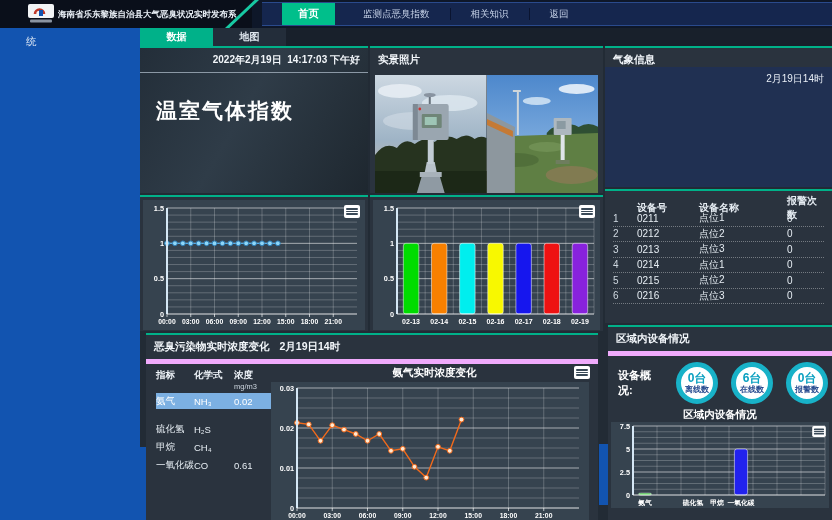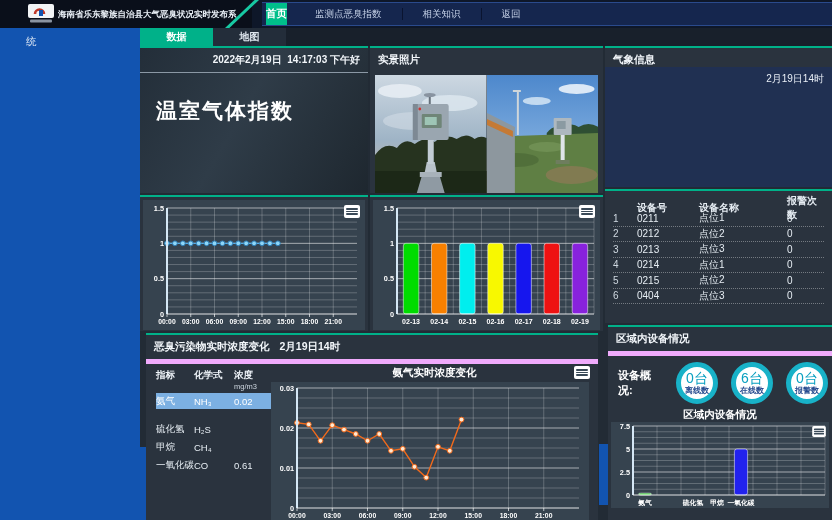--- a/index.html
+++ b/index.html
@@ -12,21 +12,21 @@
   .topbar{position:absolute;left:0;top:0;width:832px;height:28px;background:#0a0f1a;z-index:30;}
   .topbar-rightbg{position:absolute;left:252px;top:0;right:0;height:28px;background:#0e1729;}
   .logo{position:absolute;left:28px;top:4px;width:26px;height:20px;}
   .app-title{position:absolute;left:58px;top:9px;font-size:8.5px;font-weight:bold;color:#e9eff6;white-space:nowrap;}
   .slash{position:absolute;left:214px;top:0;}
   .nav-strip{position:absolute;left:262px;top:2px;right:0;height:24px;background:#15264e;
              border-top:1px solid #2a4a8c;border-bottom:1px solid #2a4a8c;
              display:flex;align-items:center;}
   .nav-item{color:#c6d2e8;font-size:9.5px;padding:0 20px;height:100%;display:flex;align-items:center;cursor:pointer;}
   .nav-item.active{background:var(--nav-green,#00bf8b);color:#fff;font-weight:bold;font-size:10.5px;
-                   padding:0 0;margin-left:4px;margin-right:8px;}
+                   padding:0 16px;margin-left:20px;margin-right:8px;}
   .nav-sep{width:1px;height:12px;background:#0a1430;}
 
   
   .sidebar{position:absolute;left:0;top:28px;width:140px;height:492px;background:var(--sidebar,#1254b0);z-index:5;}
   .sidebar span{display:block;padding:7px 0 0 26px;font-size:10.5px;color:#dbe6f4;}
   .tabbar{position:absolute;left:140px;top:28px;right:0;height:18px;background:#18202b;display:flex;z-index:6;}
   .tab{width:73px;height:18px;display:flex;align-items:center;justify-content:center;
        font-size:10px;font-weight:bold;color:#dfe7ef;background:#232d3a;cursor:pointer;}
   .tab.active{background:var(--accent,#00b189);color:#fff;}
   .blue-strip{position:absolute;background:var(--sidebar,#1254b0);z-index:4;}
@@ -75,21 +75,21 @@
   .odor-chart{flex:1;position:relative;}
   .chart-title{text-align:center;font-size:10.5px;font-weight:bold;color:#fff;height:16px;padding-top:2px;}
   .odor-chart .chart-mount{position:absolute;left:0;top:18px;}
 
   .p-device{left:608px;top:325px;width:224px;height:195px;}
   .overview{display:flex;align-items:center;gap:11px;padding:6px 4px 2px 10px;}
   .ov-label{font-size:11px;font-weight:bold;color:#fff;}
   .circles{display:flex;gap:13px;}
   .circle{width:42px;height:42px;border-radius:50%;background:#fff;border:5px solid var(--ring,#18b2c8);
           display:flex;flex-direction:column;align-items:center;justify-content:center;line-height:1.15;}
-  .c-count{font-size:14px;font-weight:normal;color:#0aa0c0;}
+  .c-count{font-size:12px;font-weight:bold;color:#0aa0c0;}
   .c-label{font-size:8px;font-weight:bold;color:#274b8f;}
   .factor-title{text-align:center;font-size:10.5px;font-weight:bold;color:#fff;margin-top:2px;height:14px;}
   .factor-wrap{position:relative;margin-left:3px;}
 
   
   .toolbox{position:absolute;width:16px;height:13px;background:#fff;border-radius:2px;
            display:flex;flex-direction:column;justify-content:space-evenly;padding:2px 2px;cursor:pointer;z-index:9;}
   .toolbox span{height:1.5px;background:#3a4a58;border-radius:1px;}
   .p-chart1 .toolbox,.p-chart2 .toolbox{top:8px;right:8px;}
   .odor-chart .toolbox{top:2px;right:8px;}
@@ -365,21 +365,21 @@
           <div>0</div>
         </div>
         <div class="a-row">
           <div class="a-num">5</div>
           <div>0215</div>
           <div>点位2</div>
           <div>0</div>
         </div>
         <div class="a-row">
           <div class="a-num">6</div>
-          <div>0404</div>
+          <div>0216</div>
           <div>点位3</div>
           <div>0</div>
         </div>
       </div>
   </section>
 
   <section class="panel p-odor">
     <div class="panel-head underline">
       <span>恶臭污染物实时浓度变化</span>
       <span class="odor-date">2月19日14时</span>

